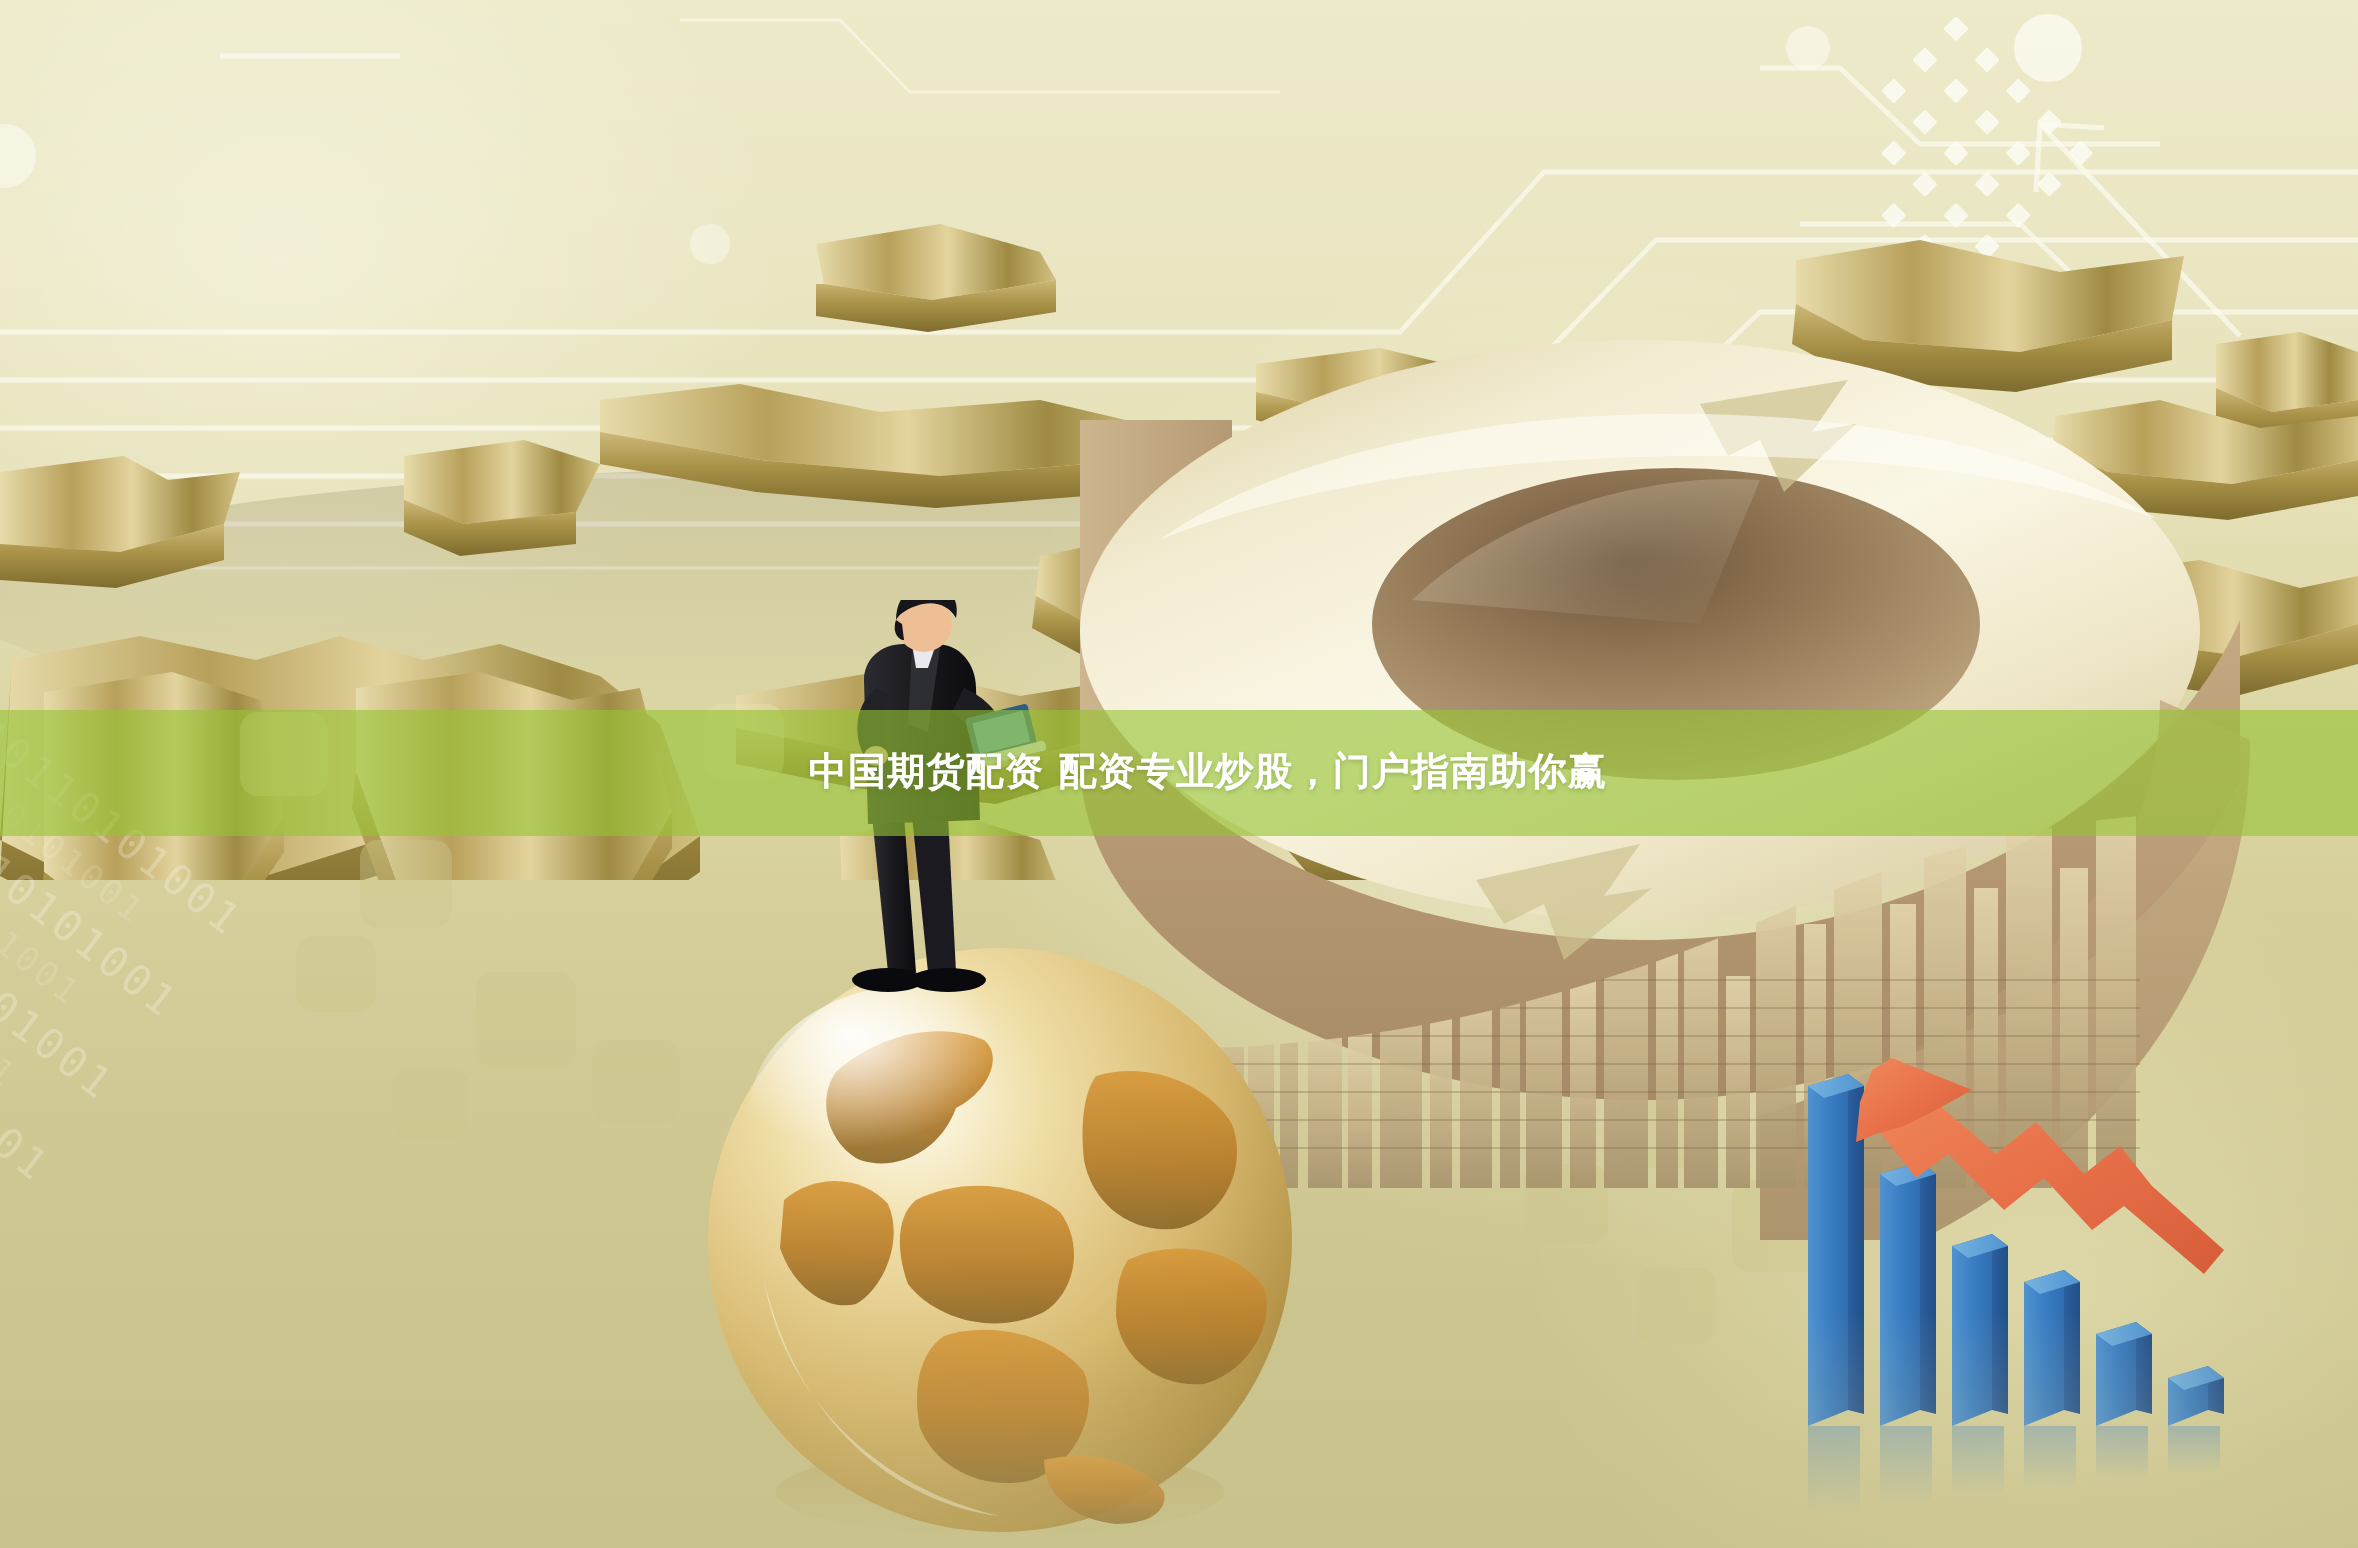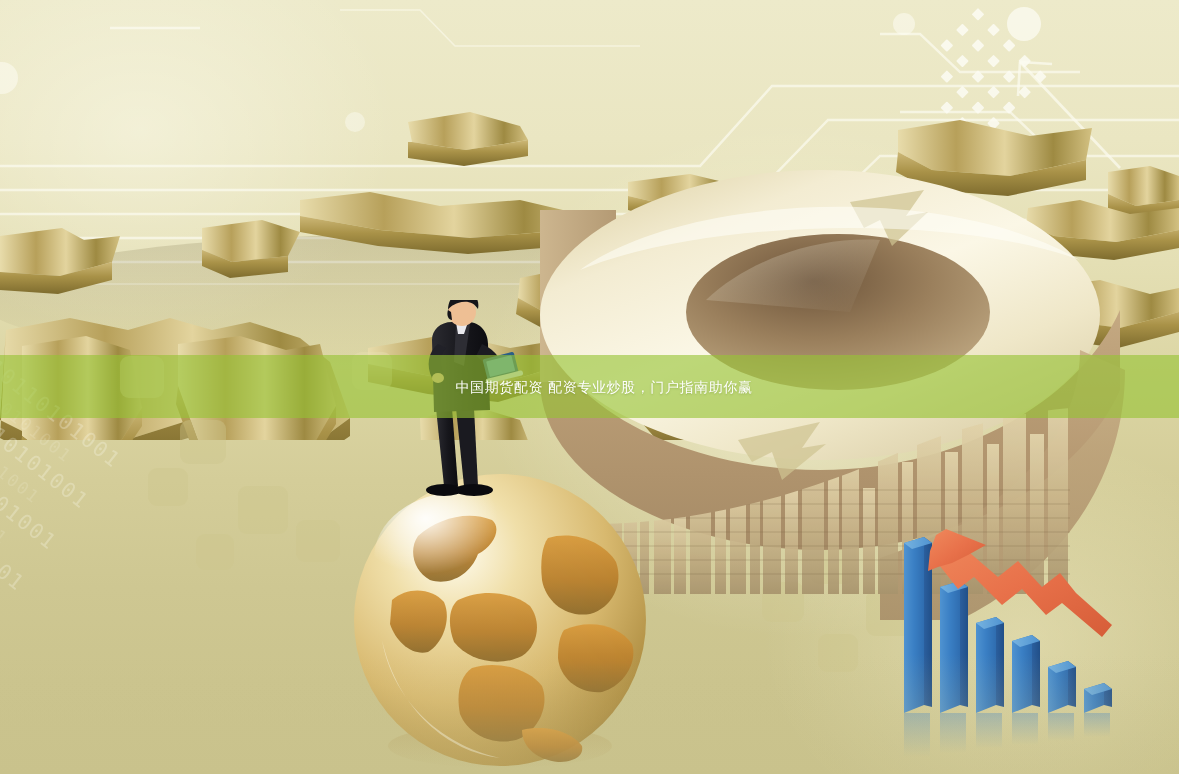--- a/index.html
+++ b/index.html
@@ -71,22 +71,22 @@
   .barchart{position:absolute;left:890px;top:515px;width:250px;height:259px;}
 
   
   .band{
     position:absolute;left:0;top:355px;width:1179px;height:63px;
     background:rgba(150,196,52,.62);
     display:flex;align-items:center;justify-content:center;
   }
   .band-title{
     color:#ffffff;
-    font-size:14px;
-    font-weight:normal;
+    font-size:19px;
+    font-weight:bold;
     letter-spacing:.6px;
     line-height:1;
     white-space:nowrap;
     text-shadow:0 1px 2px rgba(90,120,30,.35);
     font-family:"DejaVu Sans","Liberation Sans",sans-serif;
     margin-left:29px;
   }
 
   
   .botfade{position:absolute;left:0;bottom:0;width:1179px;height:120px;

